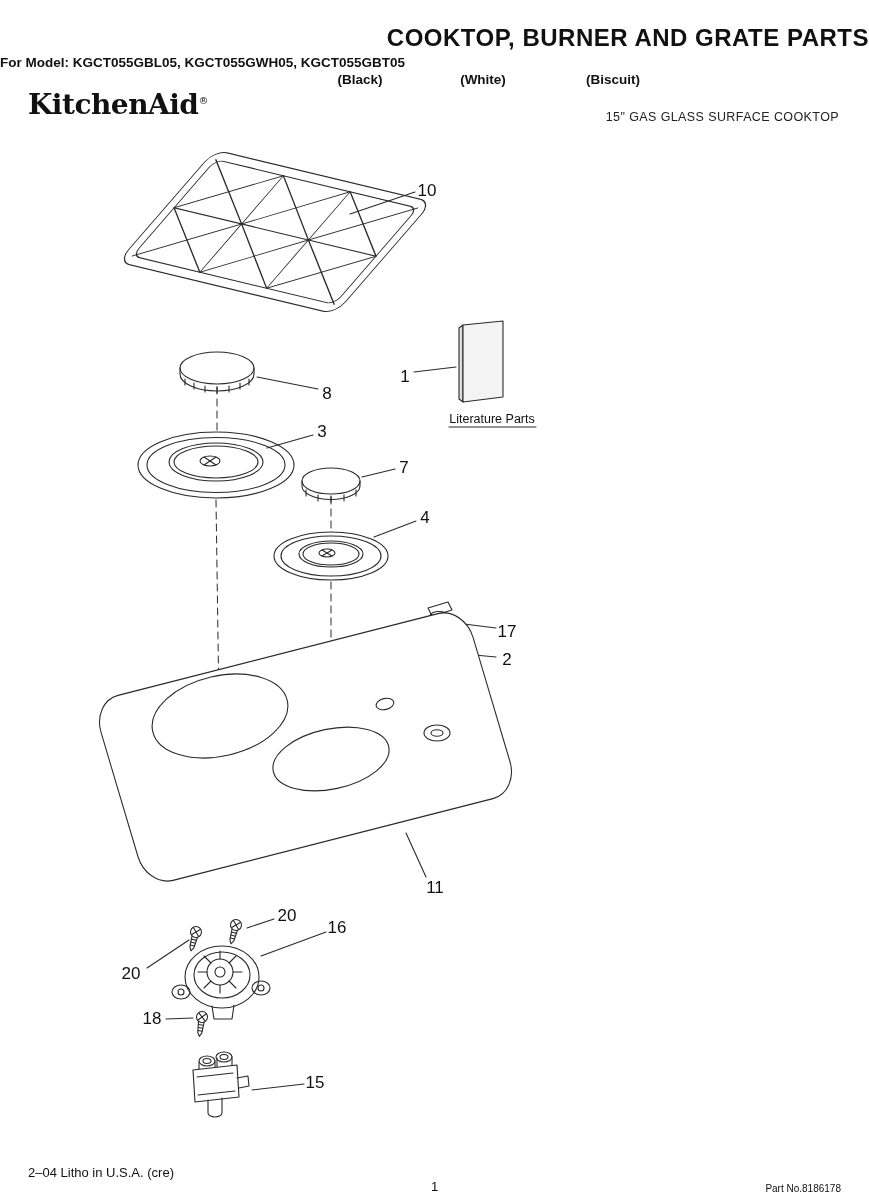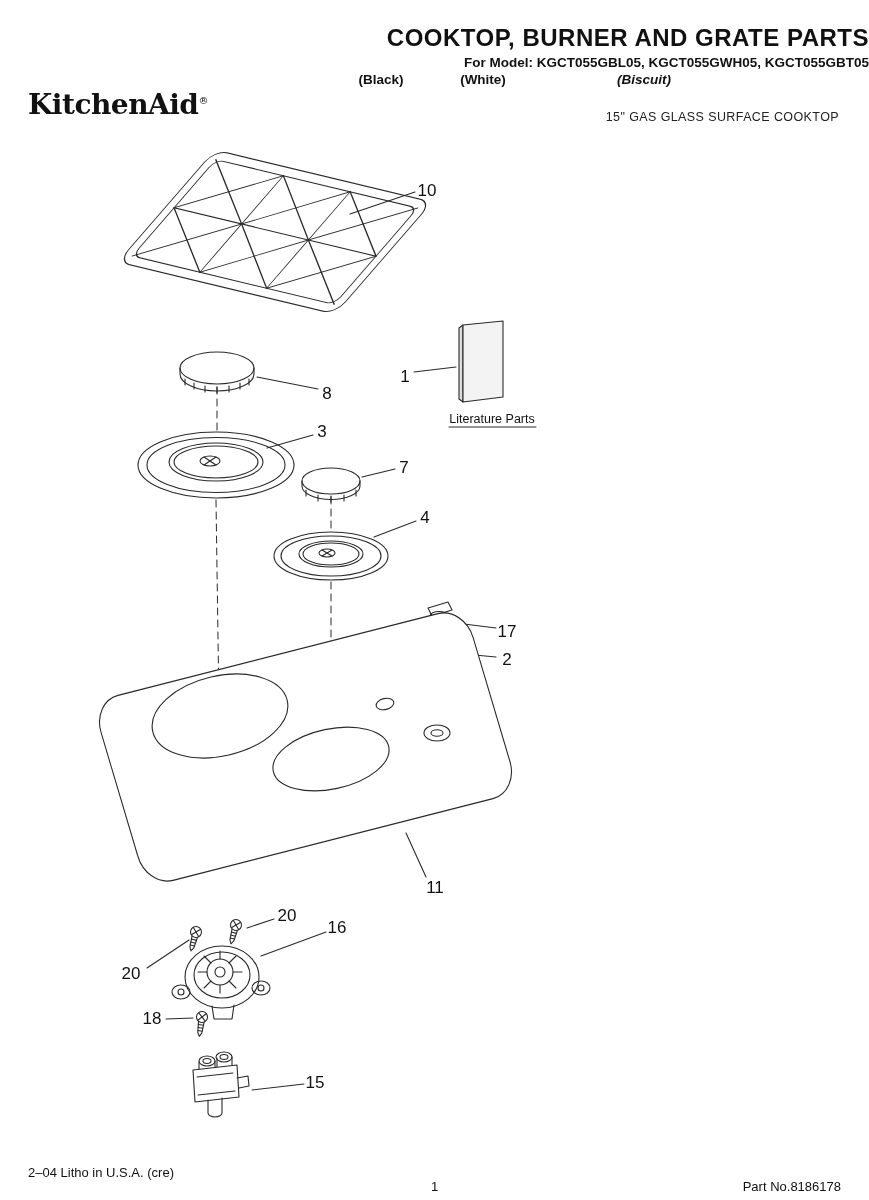--- a/index.html
+++ b/index.html
@@ -13,45 +13,45 @@
     color: #111;
     overflow: hidden;
   }
   .title {
     position: absolute; top: 24px; left: 0; width: 100%;
     text-align: right;
     font-size: 24px; font-weight: bold; letter-spacing: 0.5px;
   }
   .model-line {
     position: absolute; top: 55px; left: 0; width: 100%;
-    text-align: right;
+    text-align: left;
     font-size: 13.5px; font-weight: bold;
   }
   .color-line { position: absolute; top: 72px; left: 0; width: 100%; height: 16px; }
   .color-line span {
     position: absolute; transform: translateX(-50%);
     font-size: 13.5px; font-weight: bold; white-space: nowrap;
   }
-  .color-black { left: 381px; }
+  .color-black { left: 360px; }
   .color-white { left: 483px; text-align: right; }
-  .color-biscuit { left: 644px; font-style: italic; }
+  .color-biscuit { left: 613px; }
   .brand {
     position: absolute; top: 88px; left: 28px;
     font-family: "DejaVu Serif", serif;
     font-size: 28px; font-weight: bold; letter-spacing: -0.5px; text-align: right;
   }
   .brand sup { font-size: 10px; font-weight: normal; }
   .subtitle {
     position: absolute; top: 110px; right: 30px;
     font-size: 12.5px; letter-spacing: 0.4px; color: #222;
   }
   .diagram-wrap { position: absolute; top: 140px; left: 0; text-align: center; }
   .footer-left  { position: absolute; left: 28px;  bottom: 20px; font-size: 13px; }
   .footer-center{ position: absolute; left: 50%; transform: translateX(-50%); bottom: 6px; font-size: 13px; }
-  .footer-right { position: absolute; right: 28px; bottom: 6px; font-size: 13px; text-align: center; }
+  .footer-right { position: absolute; right: 28px; bottom: 6px; font-size: 10px; text-align: center; }
 
   
   .art { stroke: #2a2a2a; fill: none; stroke-width: 1.1; stroke-linejoin: round; stroke-linecap: round; }
   .art .fillw { fill: #ffffff; }
   .art .filllt { fill: #f3f3f3; }
   .art .fillmd { fill: #dddddd; }
   .dash { stroke-dasharray: 7 5; stroke-width: 1; }
   .callout {
     fill: #111; stroke: none;
     font-family: "Liberation Sans", sans-serif;

